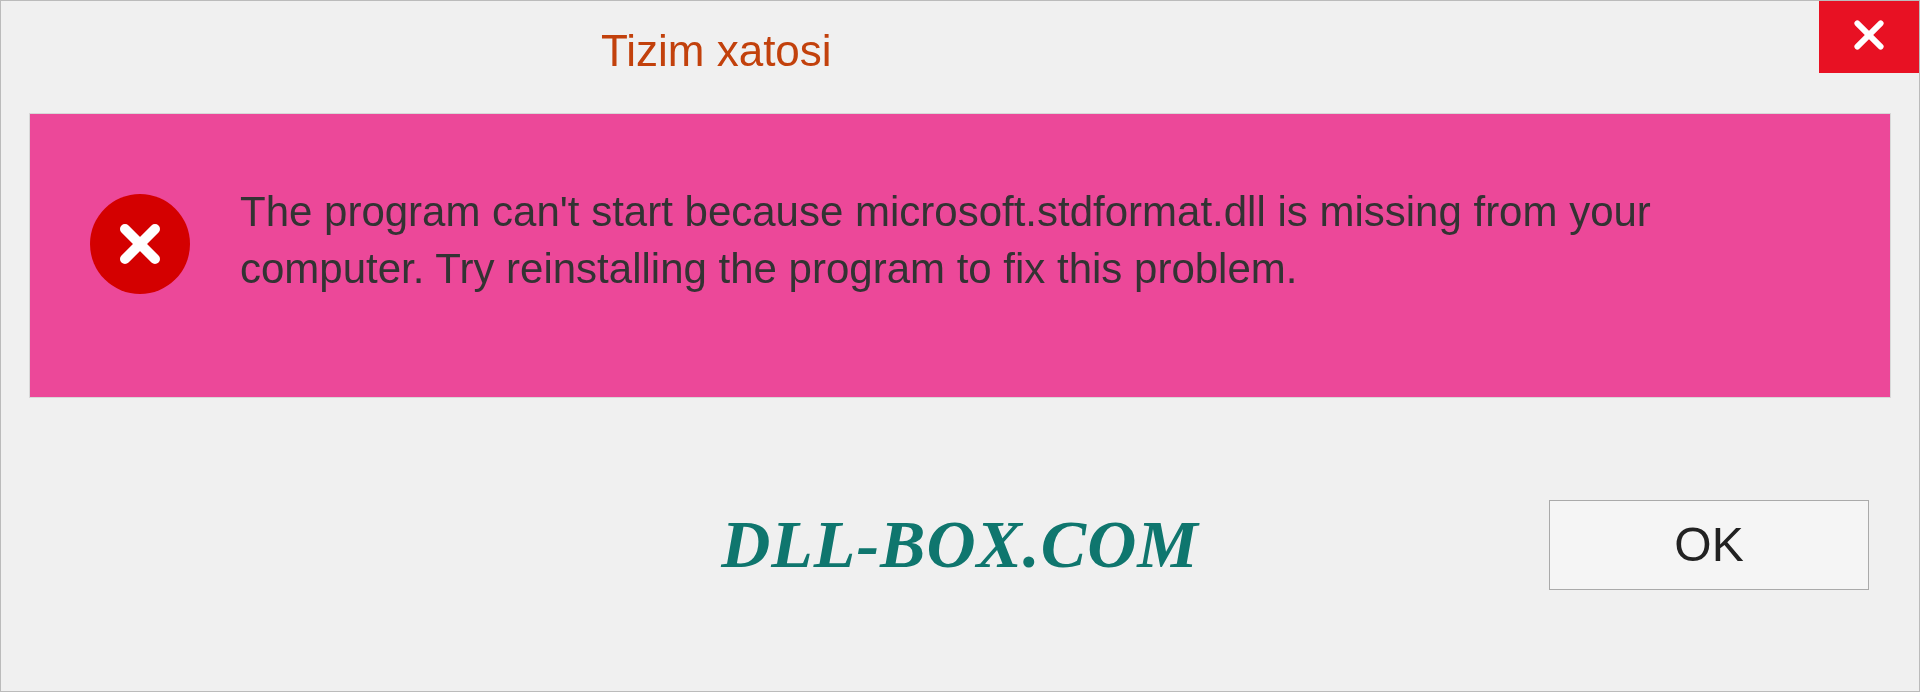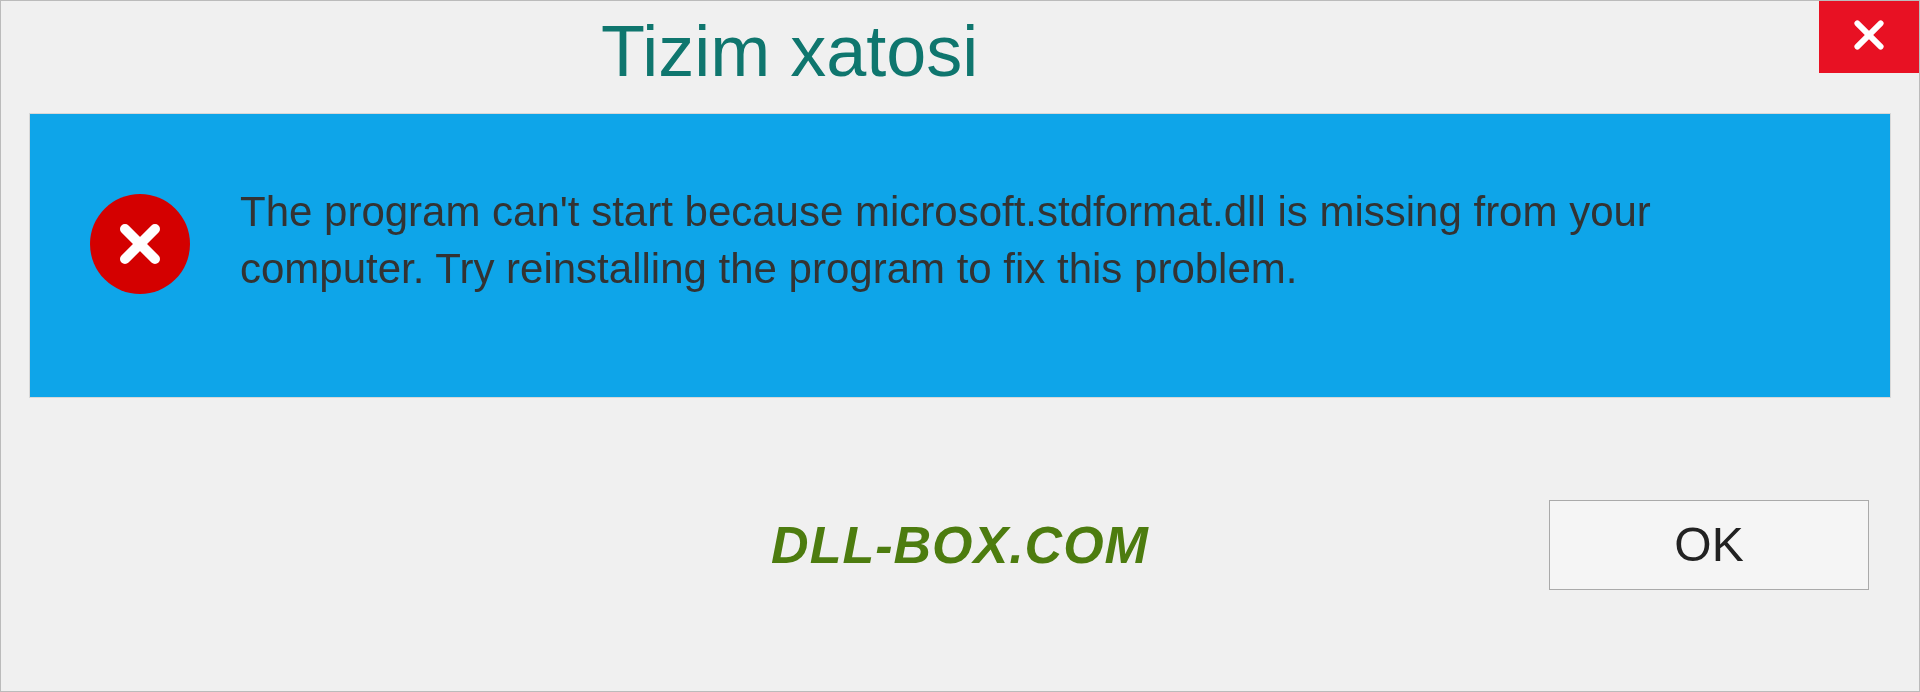--- a/index.html
+++ b/index.html
@@ -24,43 +24,43 @@
       position: relative;
     }
     .titlebar {
       height: 100px;
       display: flex;
       align-items: center;
       padding-left: 600px;
       position: relative;
     }
     .title-text {
-      font-size: 72px;
-      color: #0f766e;
+      font-size: 44px;
+      color: #c2410c;
       font-weight: 400;
     }
     .close-btn {
       position: absolute;
       top: 0;
       right: 0;
       width: 100px;
       height: 72px;
       background: #e81123;
       display: flex;
       align-items: center;
       justify-content: center;
       cursor: pointer;
     }
     .close-btn svg {
       width: 40px;
       height: 40px;
     }
     .content-panel {
       margin: 12px 28px 0 28px;
-      background: #0ea5e9;
+      background: #ec4899;
       border: 1px solid #d8d8d8;
       padding: 70px 60px 100px 60px;
       display: flex;
       align-items: flex-start;
       gap: 50px;
     }
     .error-circle {
       width: 100px;
       height: 100px;
       border-radius: 50%;
@@ -86,26 +86,26 @@
       flex: 1;
       display: flex;
       align-items: center;
       padding: 0 50px 0 0;
       position: relative;
     }
     .watermark {
       position: absolute;
       left: 50%;
       transform: translateX(-50%);
-      font-size: 52px;
+      font-size: 68px;
       font-weight: 800;
       font-style: italic;
-      color: #4d7c0f;
+      color: #0f766e;
       letter-spacing: 1px;
-      font-family: Liberation Sans, sans-serif;
+      font-family: Liberation Serif, serif;
     }
     .ok-btn {
       margin-left: auto;
       width: 320px;
       height: 90px;
       background: #f5f5f5;
       border: 1px solid #aaa;
       font-size: 48px;
       color: #222;
       cursor: pointer;

